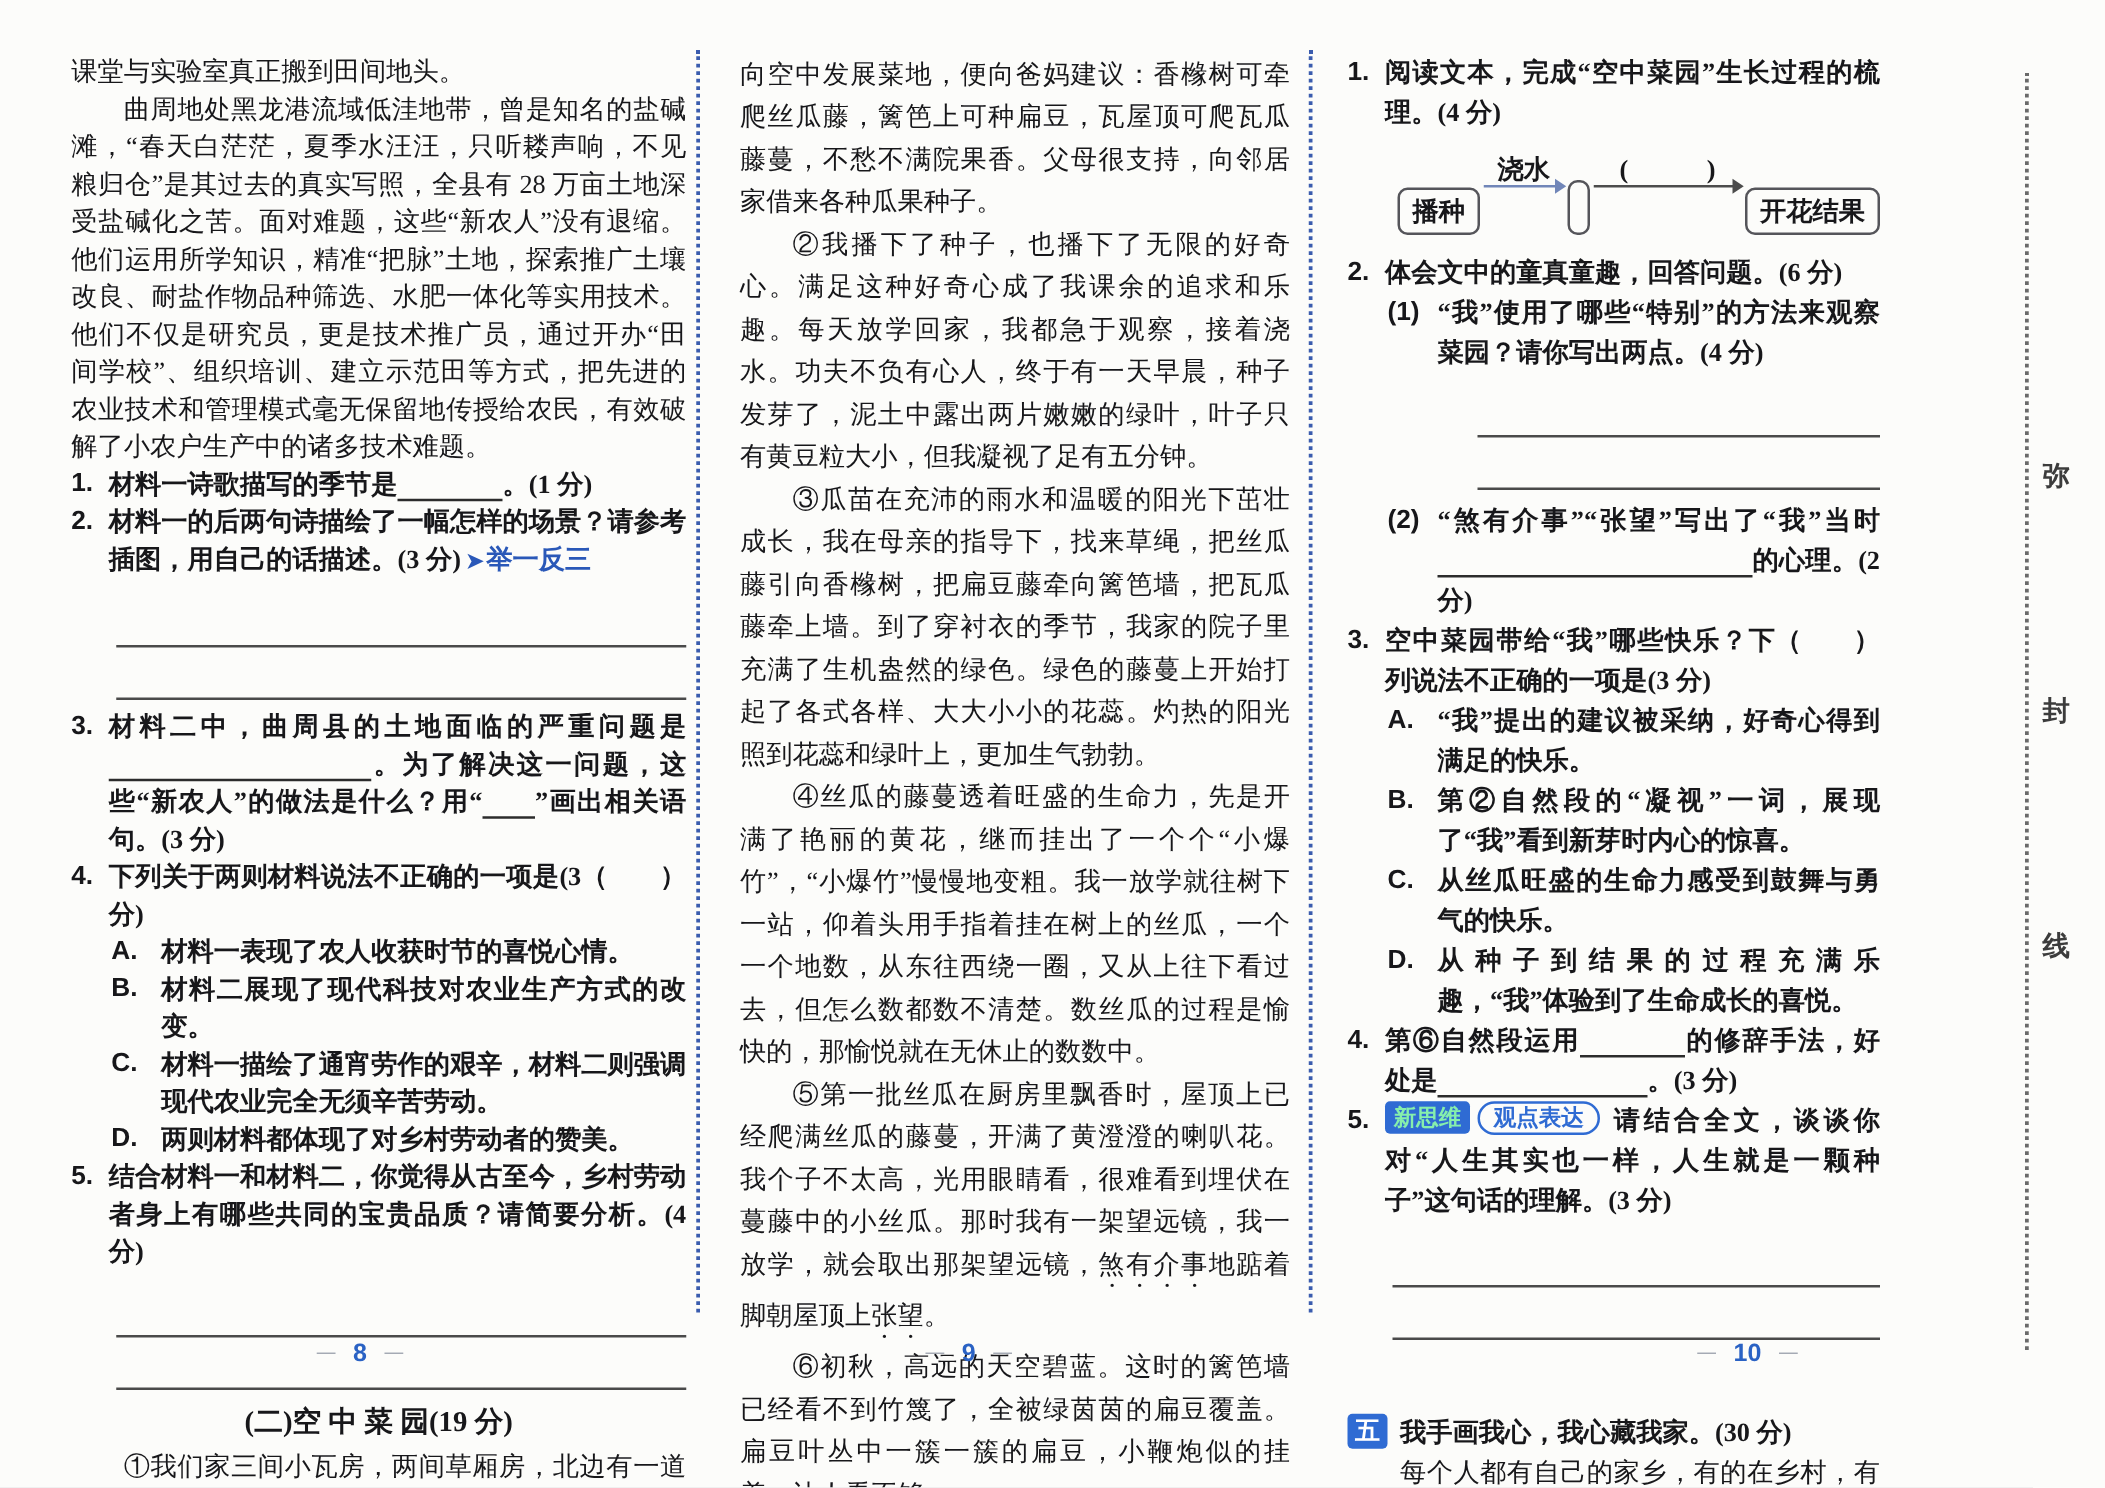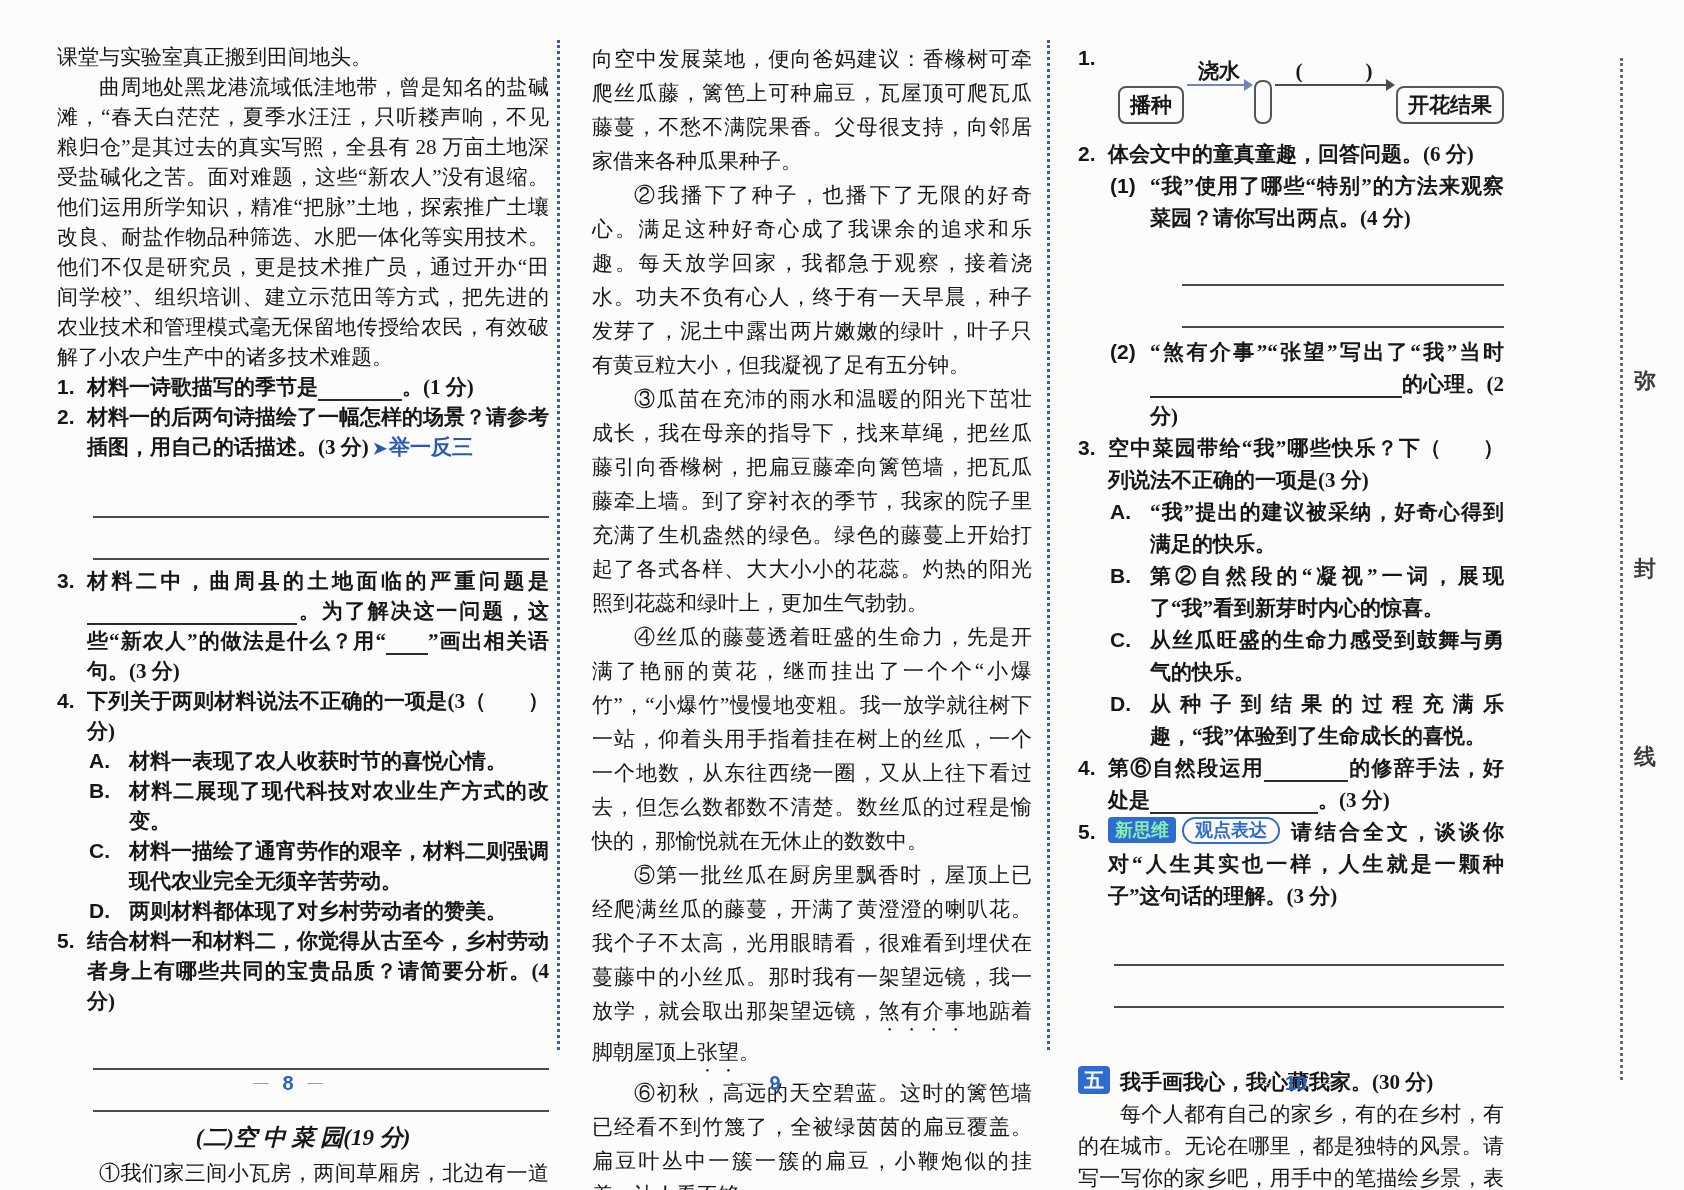--- a/index.html
+++ b/index.html
@@ -15,21 +15,21 @@
 
   .q { position:relative; padding-left:30px; font-weight:bold; }
   .qnum { position:absolute; left:0; top:0; font-family:"Liberation Sans", sans-serif; }
   .opt { position:relative; padding-left:72px; font-weight:bold; }
   .optlabel { position:absolute; left:32px; top:0; font-family:"Liberation Sans", sans-serif; }
 
   .wline { border-bottom:2px solid #4a4a4a; height:40px; }
   .wline.lv1 { margin-left:36px; }
   .wline.lv2 { margin-left:104px; }
 
-  .h2 { text-align:center; font-weight:bold; font-size:23px; padding:7px 0 5px 0; text-indent:0;font-style:italic; }
+  .h2 { text-align:center; font-weight:bold; font-size:23px; padding:7px 0 5px 0; text-indent:0; }
 
   .tag-arrow { color:#2a58b8; font-size:17px; margin:0 2px 0 4px; }
   .tag { color:#2a58b8; font-weight:bold; }
   .bracket { float:right; font-weight:bold; }
 
   .blank-fill { border-bottom:2px solid #2c2c2c; color:transparent; }
 
   .em-dots { -webkit-text-emphasis:filled dot; text-emphasis:filled dot;
              -webkit-text-emphasis-position:under right; text-emphasis-position:under right; }
 
@@ -93,21 +93,21 @@
     </div>
   <div class="col col-2">
       <div class="p"><span>向空中发展菜地，便向爸妈建议：香橼树可牵爬丝瓜藤，篱笆上可种扁豆，瓦屋顶可爬瓦瓜藤蔓，不愁不满院果香。父母很支持，向邻居家借来各种瓜果种子。</span></div>
       <div class="p ind"><span>②我播下了种子，也播下了无限的好奇心。满足这种好奇心成了我课余的追求和乐趣。每天放学回家，我都急于观察，接着浇水。功夫不负有心人，终于有一天早晨，种子发芽了，泥土中露出两片嫩嫩的绿叶，叶子只有黄豆粒大小，但我凝视了足有五分钟。</span></div>
       <div class="p ind"><span>③瓜苗在充沛的雨水和温暖的阳光下茁壮成长，我在母亲的指导下，找来草绳，把丝瓜藤引向香橼树，把扁豆藤牵向篱笆墙，把瓦瓜藤牵上墙。到了穿衬衣的季节，我家的院子里充满了生机盎然的绿色。绿色的藤蔓上开始打起了各式各样、大大小小的花蕊。灼热的阳光照到花蕊和绿叶上，更加生气勃勃。</span></div>
       <div class="p ind"><span>④丝瓜的藤蔓透着旺盛的生命力，先是开满了艳丽的黄花，继而挂出了一个个“小爆竹”，“小爆竹”慢慢地变粗。我一放学就往树下一站，仰着头用手指着挂在树上的丝瓜，一个一个地数，从东往西绕一圈，又从上往下看过去，但怎么数都数不清楚。数丝瓜的过程是愉快的，那愉悦就在无休止的数数中。</span></div>
       <div class="p ind"><span>⑤第一批丝瓜在厨房里飘香时，屋顶上已经爬满丝瓜的藤蔓，开满了黄澄澄的喇叭花。我个子不太高，光用眼睛看，很难看到埋伏在蔓藤中的小丝瓜。那时我有一架望远镜，我一放学，就会取出那架望远镜，</span><span class="em-dots">煞有介事</span><span>地踮着脚朝屋顶上</span><span class="em-dots">张望</span><span>。</span></div>
       <div class="p ind"><span>⑥初秋，高远的天空碧蓝。这时的篱笆墙已经看不到竹篾了，全被绿茵茵的扁豆覆盖。扁豆叶丛中一簇一簇的扁豆，小鞭炮似的挂着，让人看不够。</span></div>
     </div>
   <div class="col col-3">
-      <div class="q"><span class="qnum">1.</span></div>
+      <div class="q"><span class="qnum">1.</span><span>阅读文本，完成“空中菜园”生长过程的梳理。(4 分)</span></div>
       <div class="flow">
         <span class="fnode">播种</span>
         <span class="farrow a1">
           <span class="lbl">浇水</span>
           <span class="shaft"></span>
         </span>
         <span class="fnode blank"></span>
         <span class="farrow a2">
           <span class="lbl">(　　　)</span>
           <span class="shaft"></span>
@@ -141,14 +141,14 @@
 
   <div class="seal-line"></div>
   <div class="seal-chars">
     <span>弥</span>
     <span>封</span>
     <span>线</span>
   </div>
 
   <div class="pageno" style="left:288px"><span class="dash">—</span><span>8</span><span class="dash">—</span></div>
   <div class="pageno" style="left:775px"><span class="dash">—</span><span>9</span><span class="dash">—</span></div>
-  <div class="pageno" style="left:1296px"><span class="dash">—</span><span>10</span><span class="dash">—</span></div>
+  <div class="pageno" style="left:1398px"><span class="dash">—</span><span>10</span><span class="dash">—</span></div>
 </div>
 
 </body></html>

